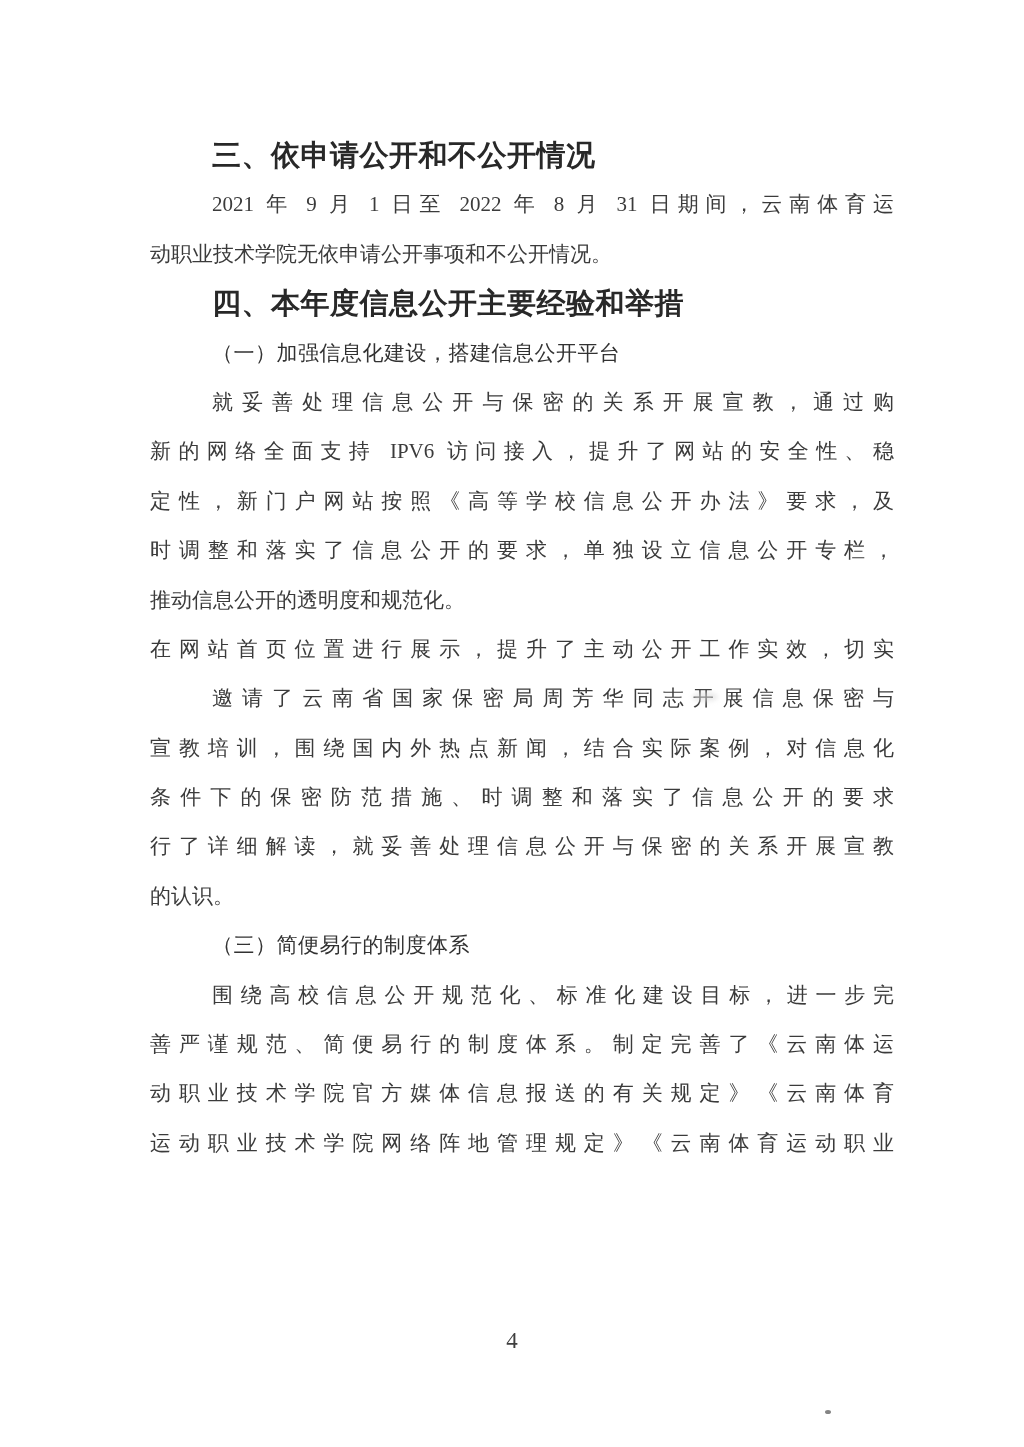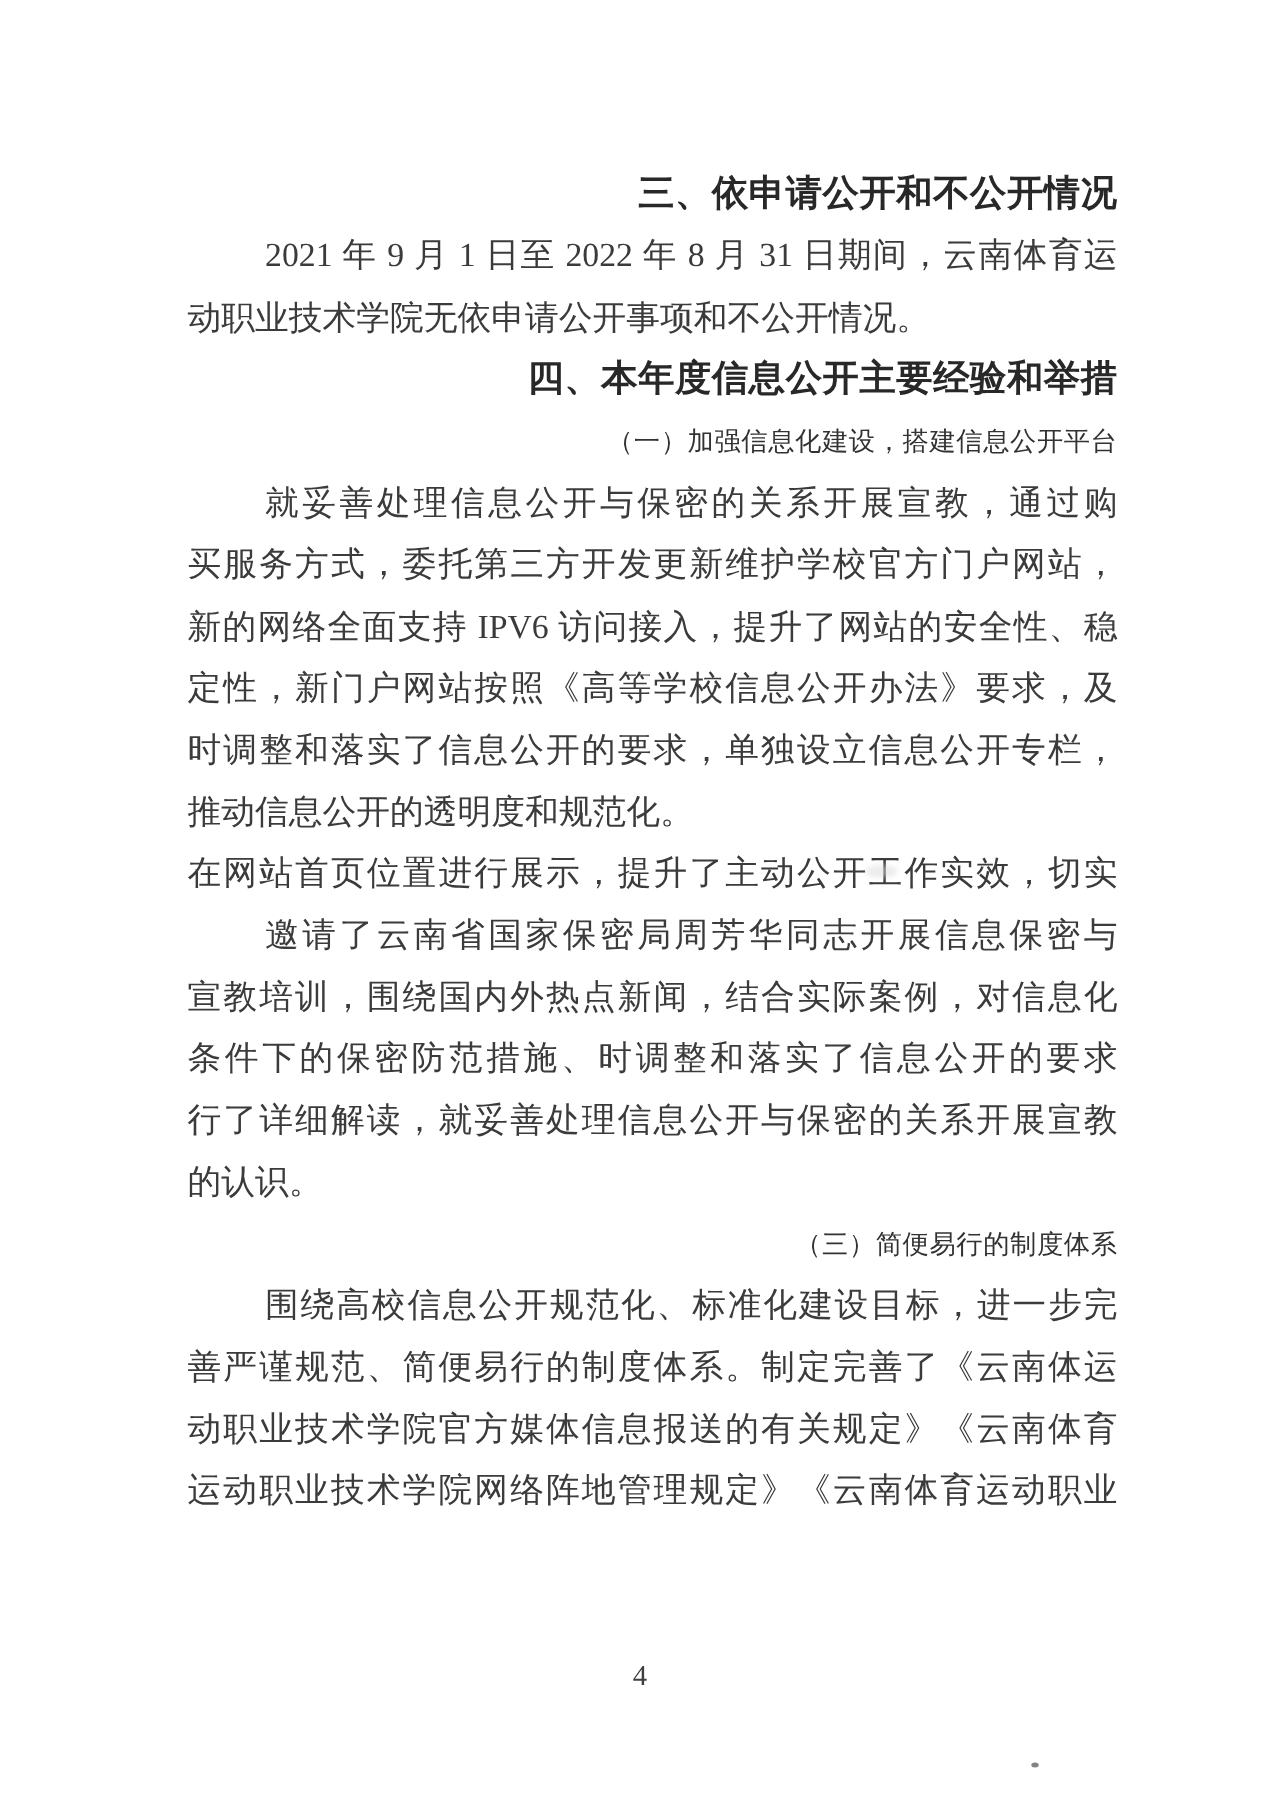--- a/index.html
+++ b/index.html
@@ -17,41 +17,40 @@
   }
   .content {
     position: absolute;
     left: 150px;
     top: 131px;
     width: 744px;
   }
   .line {
     height: 49.4px;
     line-height: 49.4px;
-    font-size: 27px;
+    font-size: 21px;
     color: #3b3b3b;
     font-family: "Liberation Serif", serif;
     white-space: normal;
     overflow: visible;
   }
   .line.h1 {
     font-family: "Liberation Sans", sans-serif;
     font-weight: 700;
     font-size: 29px;
     color: #282828;
     letter-spacing: 0.5px;
   }
   .line.h2 {
     font-size: 21px;
     color: #323232;
     letter-spacing: 0.5px;
   }
   .line.indent {
     text-indent: 62px;
-    text-align: right;
   }
   .line.justify {
     text-align: justify;
     text-align-last: justify;
     text-justify: inter-character;
   }
   .page-number {
     position: absolute;
     top: 1317px;
     left: 0;
@@ -89,21 +88,20 @@
 <body>
 
 <div class="page">
   <div class="content">
       <div class="line h1 indent">三、依申请公开和不公开情况</div>
       <div class="line body indent justify">2021 年 9 月 1 日至 2022 年 8 月 31 日期间，云南体育运</div>
       <div class="line body">动职业技术学院无依申请公开事项和不公开情况。</div>
       <div class="line h1 indent">四、本年度信息公开主要经验和举措</div>
       <div class="line h2 indent">（一）加强信息化建设，搭建信息公开平台</div>
       <div class="line body indent justify">就妥善处理信息公开与保密的关系开展宣教，通过购</div>
-      <div class="line body justify">买服务方式，委托第三方开发更新维护学校官方门户网站，</div>
       <div class="line body justify">新的网络全面支持 IPV6 访问接入，提升了网站的安全性、稳</div>
       <div class="line body justify">定性，新门户网站按照《高等学校信息公开办法》要求，及</div>
       <div class="line body justify">时调整和落实了信息公开的要求，单独设立信息公开专栏，</div>
       <div class="line body">推动信息公开的透明度和规范化。</div>
       <div class="line body justify">在网站首页位置进行展示，提升了主动公开工作实效，切实</div>
       <div class="line body indent justify">邀请了云南省国家保密局周芳华同志开展信息保密与</div>
       <div class="line body justify">宣教培训，围绕国内外热点新闻，结合实际案例，对信息化</div>
       <div class="line body justify">条件下的保密防范措施、时调整和落实了信息公开的要求</div>
       <div class="line body justify">行了详细解读，就妥善处理信息公开与保密的关系开展宣教</div>
       <div class="line body">的认识。</div>

